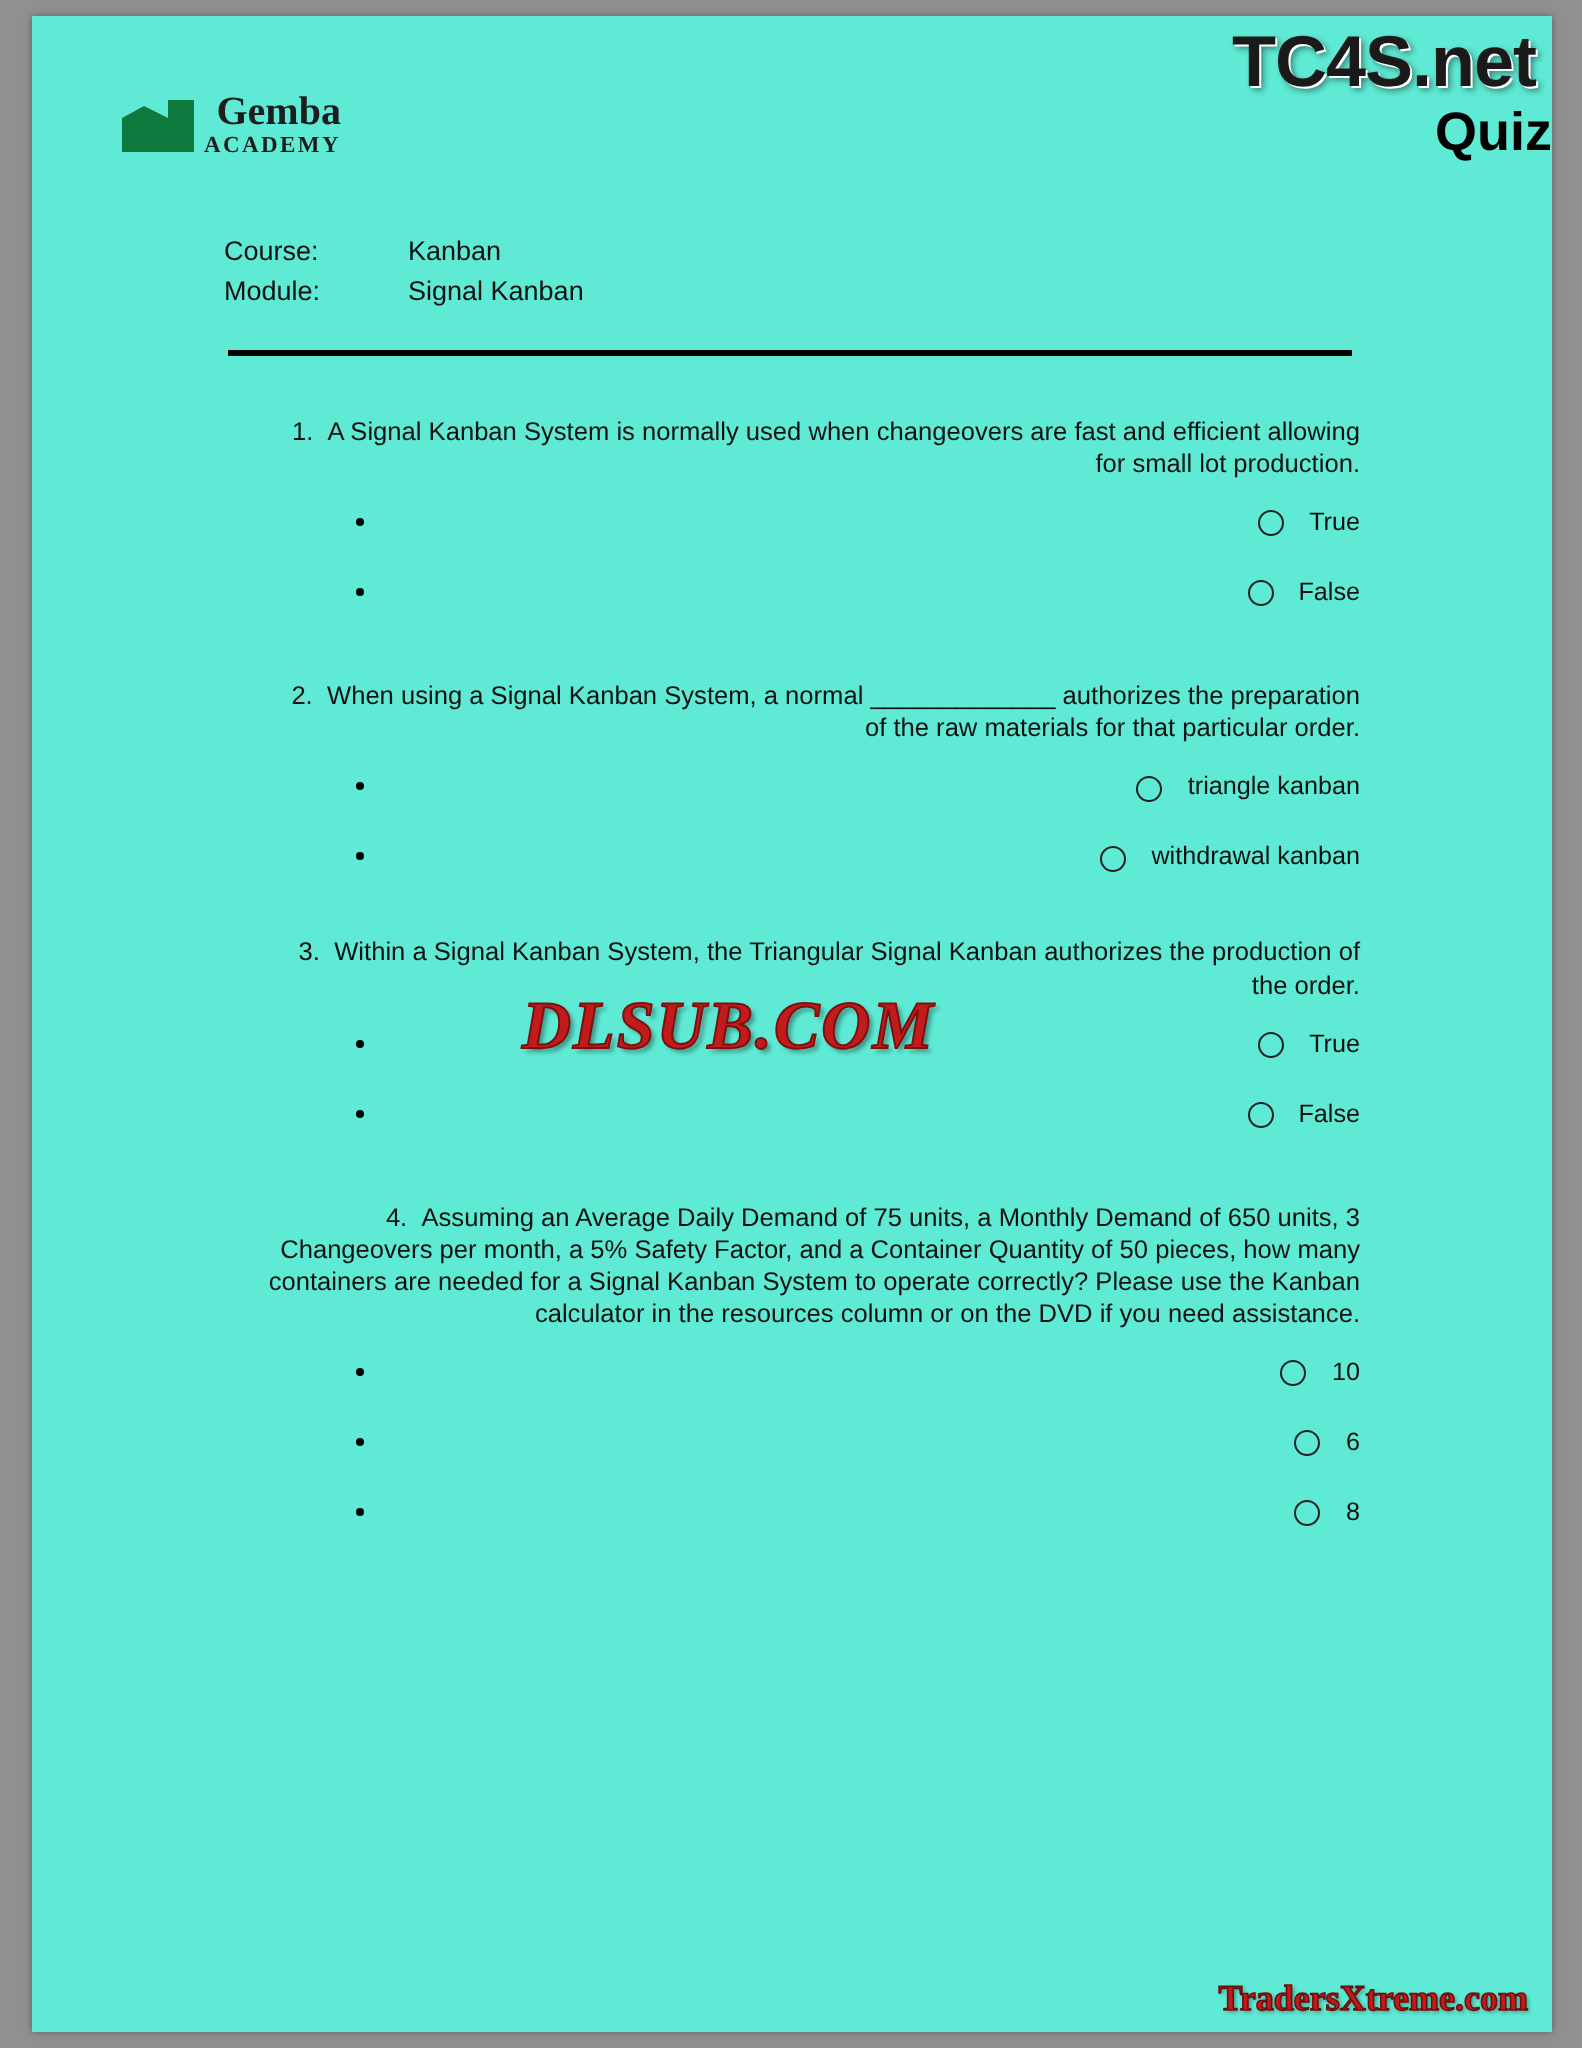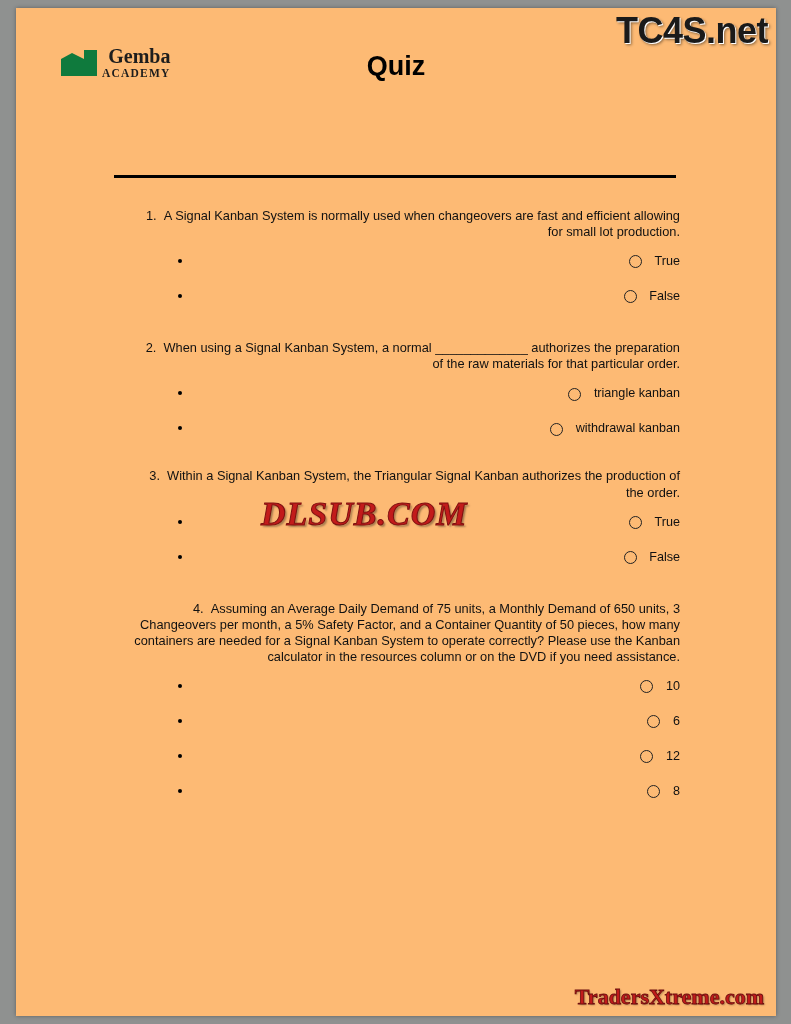--- a/index.html
+++ b/index.html
@@ -13,21 +13,21 @@
     height: 1024px;
     position: relative;
     overflow: hidden;
   }
   .page {
     position: absolute;
     left: 16px;
     top: 8px;
     width: 760px;
     height: 1008px;
-    background: #fdba74;
+    background: #5eead4;
     box-shadow: 0 0 4px rgba(0,0,0,0.35);
     overflow: hidden;
   }
   
   .wm-top {
     position: absolute;
     right: 8px;
     top: 2px;
     font-family: "Liberation Sans", sans-serif;
     font-weight: bold;
@@ -50,21 +50,21 @@
     -webkit-text-stroke: 1px #7c0f0f;
     text-shadow: 2px 2px 2px rgba(0,0,0,0.35);
     z-index: 40;
   }
   .wm-bottom {
     position: absolute;
     right: 12px;
     bottom: 6px;
     font-family: "Liberation Serif", serif;
     font-weight: bold;
-    font-size: 22px;
+    font-size: 18px;
     color: #c21b1b;
     -webkit-text-stroke: 0.8px #6d0e0e;
     text-shadow: 1px 1px 2px rgba(0,0,0,0.4);
     z-index: 40;
   }
   
   .logo {
     position: absolute;
     left: 45px;
     top: 38px;
@@ -96,21 +96,21 @@
     font-weight: bold;
     font-size: 11.5px;
     letter-spacing: 1.2px;
     color: #1d1d1d;
   }
   .doc-title {
     position: absolute;
     left: 0;
     top: 43px;
     width: 760px;
-    text-align: center;
+    text-align: right;
     font-size: 27px;
     font-weight: bold;
     color: #000;
   }
   
   .meta {
     position: absolute;
     left: 96px;
     top: 108px;
     font-size: 13.5px;
@@ -208,20 +208,28 @@
       <polygon points="23,26 23,0 36,0 36,26" fill="#0f7a3d"></polygon>
     </svg>
     <div class="logo-text">
       <div class="logo-gemba">Gemba</div>
       <div class="logo-academy">ACADEMY</div>
     </div>
   </div>
 
   <div class="doc-title">Quiz</div>
 
+  <div class="meta">
+    <div class="meta-row">
+      <span class="meta-label">Course:</span><span class="meta-value">Kanban</span>
+    </div>
+    <div class="meta-row">
+      <span class="meta-label">Module:</span><span class="meta-value">Signal Kanban</span>
+    </div>
+  </div>
 
   <div class="rule"></div>
 
   <div class="questions">
 
     <div class="question">
       <p class="q-text"><span class="q-num">1.</span>&nbsp;&nbsp;<span>A Signal Kanban System is normally used when changeovers are fast and efficient allowing for small lot production.</span></p>
       <ul class="options">
         <li class="option">
           <span class="bullet"></span>
@@ -283,25 +291,20 @@
           <span class="opt-label">10</span>
         </li>
         <li class="option">
           <span class="bullet"></span>
           <span class="radio"></span>
           <span class="opt-label">6</span>
         </li>
         <li class="option">
           <span class="bullet"></span>
           <span class="radio"></span>
-          <span class="opt-label">12</span>
-        </li>
-        <li class="option">
-          <span class="bullet"></span>
-          <span class="radio"></span>
           <span class="opt-label">8</span>
         </li>
       </ul>
     </div>
 
   </div>
 
   <div class="wm-mid">DLSUB.COM</div>
   <div class="wm-bottom">TradersXtreme.com</div>
 

